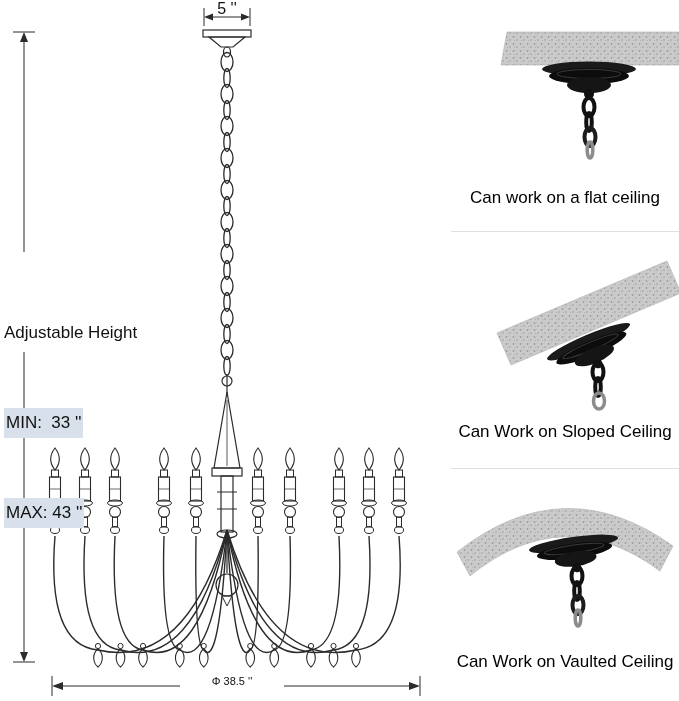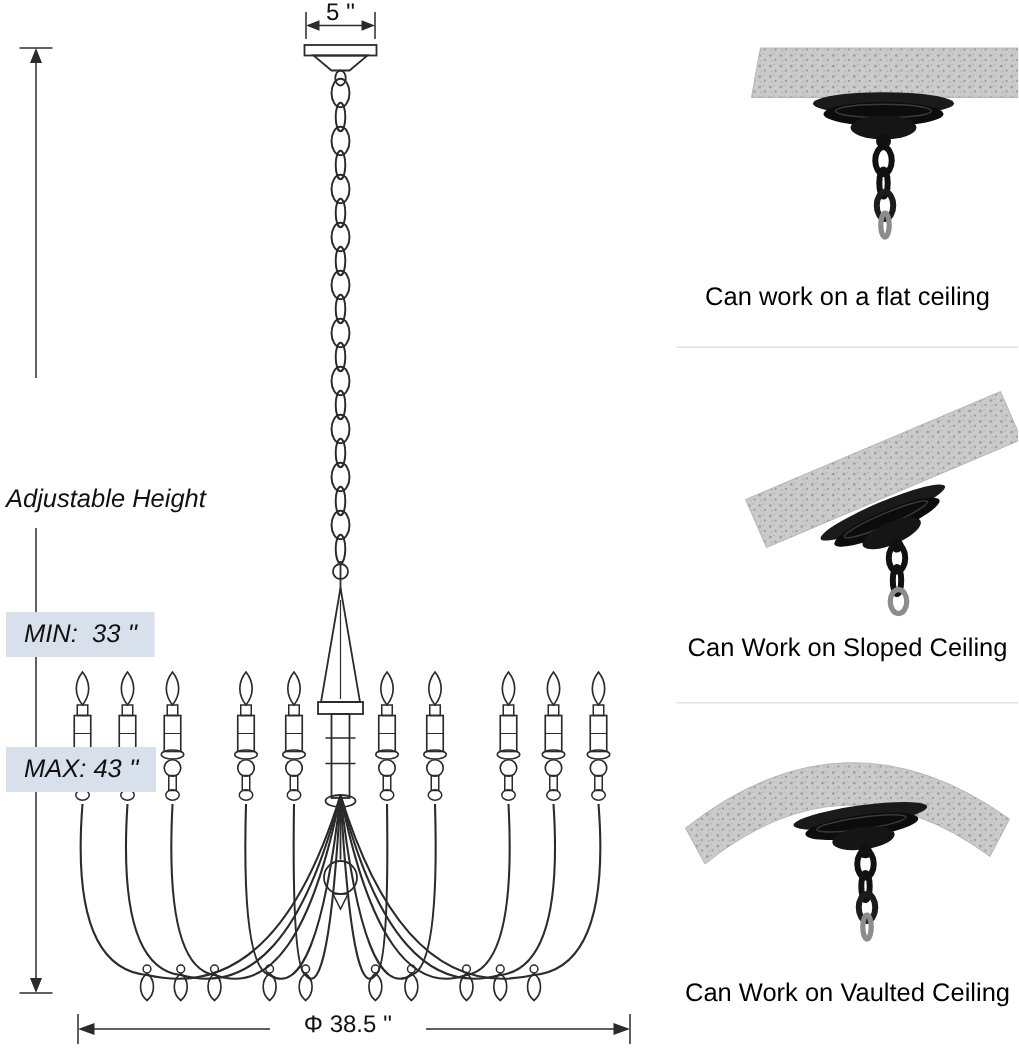--- a/index.html
+++ b/index.html
@@ -3,24 +3,24 @@
 <meta charset="utf-8">
 <style>
   html,body { margin:0; padding:0; background:#ffffff; }
   .stage {
     position:relative; width:679px; height:701px; background:#ffffff;
     overflow:hidden; font-family:"Liberation Sans", sans-serif; color:#111;
   }
   .stage svg { position:absolute; display:block; }
   .lbl { position:absolute; color:#111; }
   .top-dim { left:200px; top:0px; width:54px; text-align:center; font-size:16px; }
-  .height-block { position:absolute; left:4px; top:258px; font-size:17px; line-height:30px; white-space:pre;font-style:italic; }
-  .height-block .hl { background:#d7e0eb; display:inline-block; padding:0 12px; }
+  .height-block { position:absolute; left:4px; top:258px; font-size:17px; line-height:30px; white-space:pre; }
+  .height-block .hl { background:#d7e0eb; display:inline-block; padding:0 2px; }
   .height-block div { height:30px; }
-  .bottom-dim { left:182px; top:675px; width:100px; text-align:center; font-size:16px; background:#ffffff; }
+  .bottom-dim { left:182px; top:675px; width:100px; text-align:center; font-size:11px; background:#ffffff; }
   .caption { position:absolute; left:449px; width:232px; text-align:center; font-size:17px; color:#000; }
   .cap-flat { top:188px; }
   .cap-sloped { top:422px; }
   .cap-vaulted { top:652px; }
   .divider { position:absolute; left:451px; width:228px; height:1px; background:#e0e0e0; }
   .div-1 { top:231px; }
   .div-2 { top:468px; }
   .ill-flat { left:449px; top:28px; }
   .ill-sloped { left:449px; top:244px; }
   .ill-vaulted { left:449px; top:478px; }

